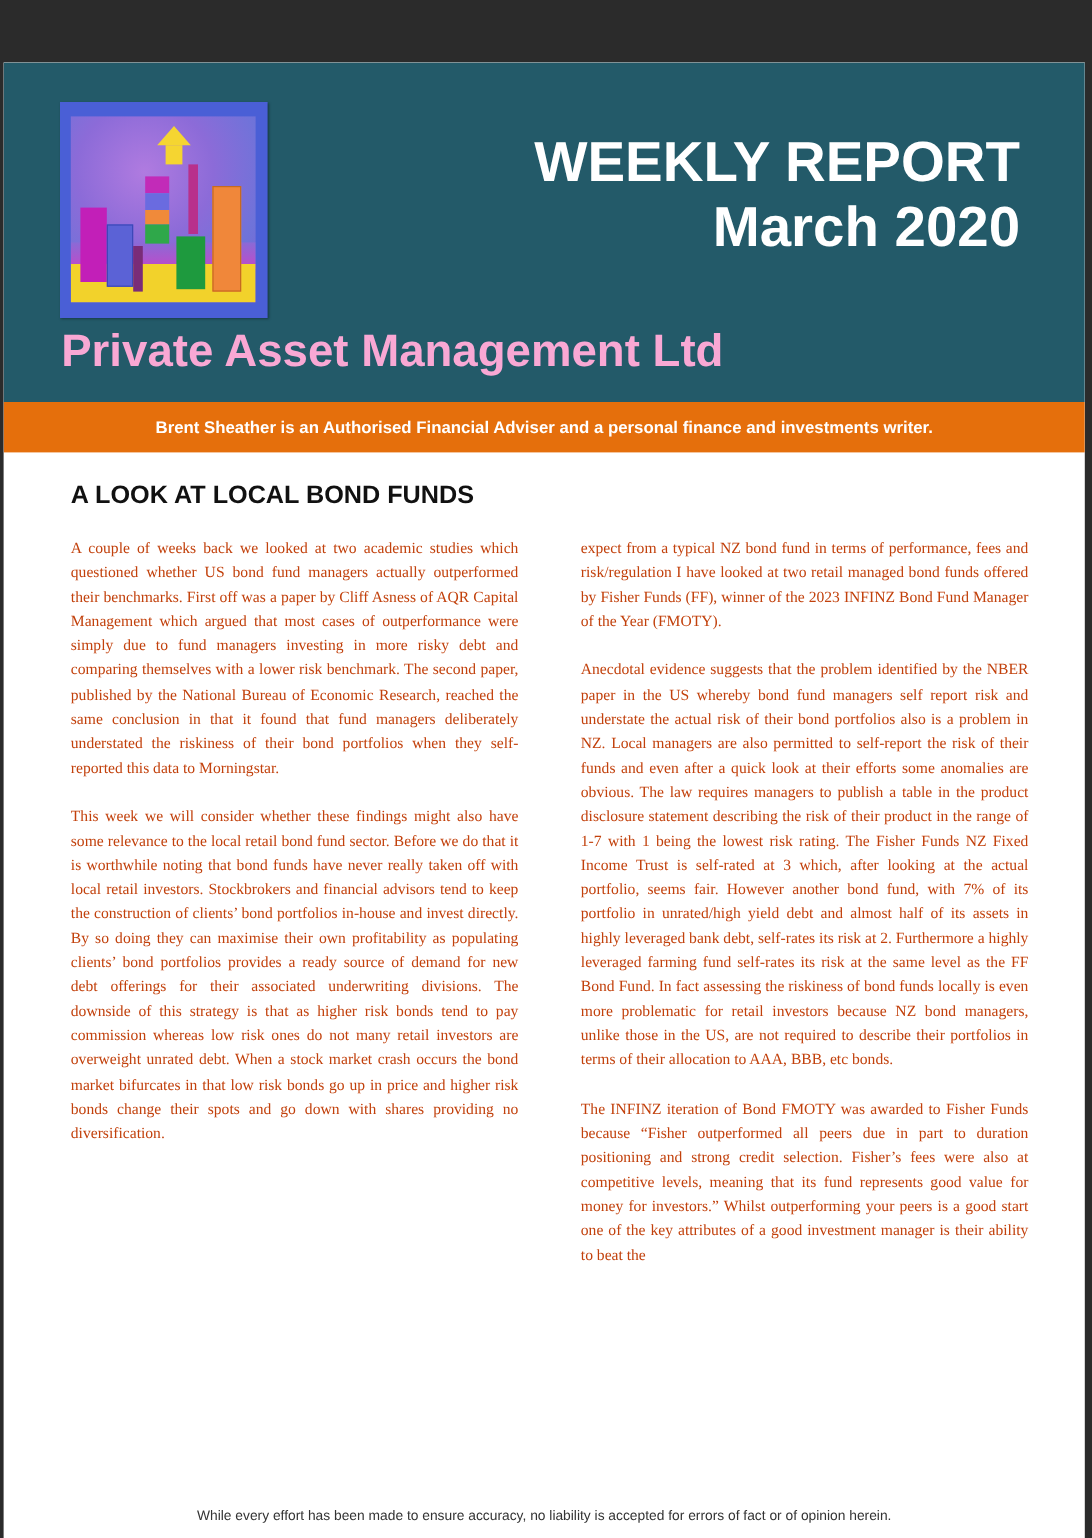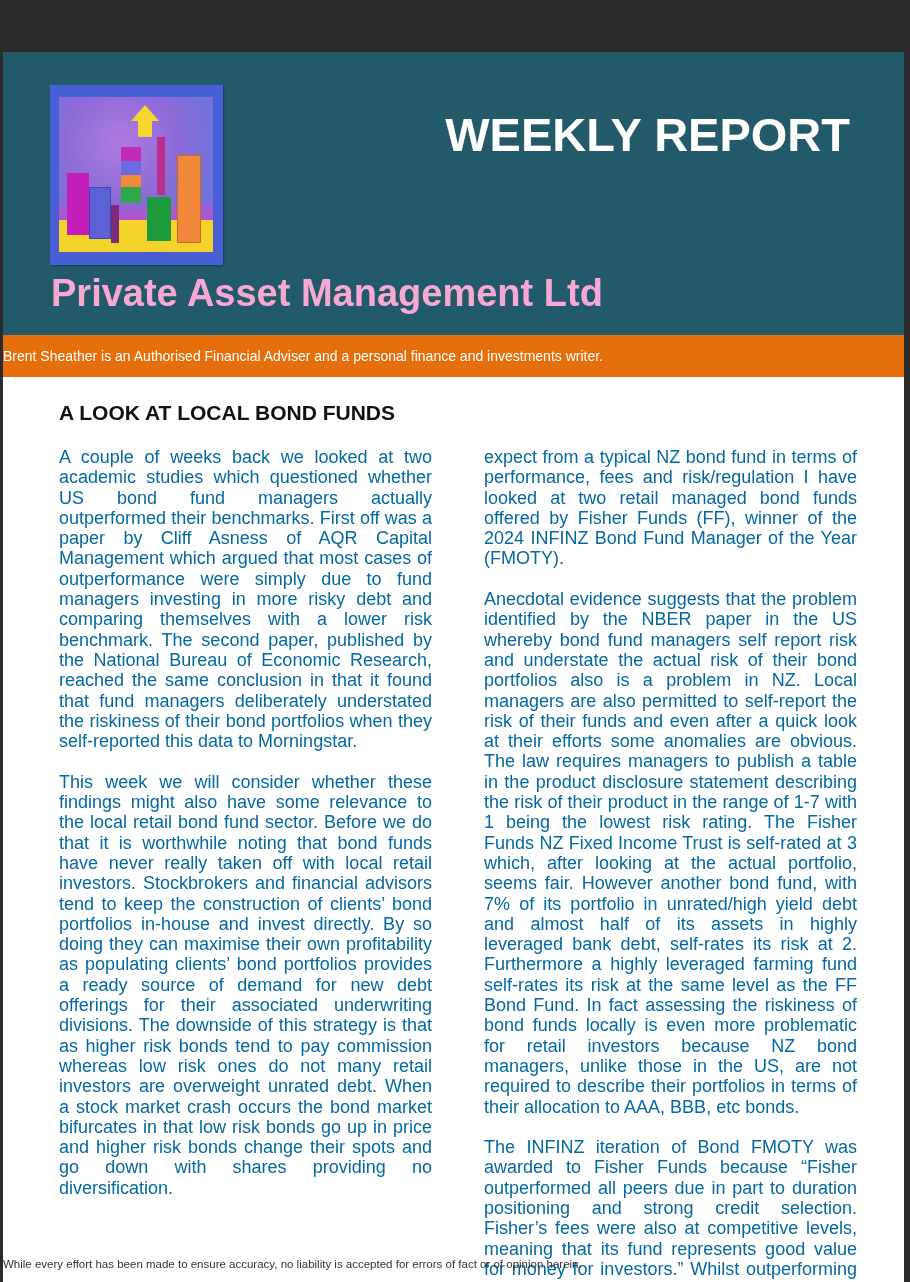--- a/index.html
+++ b/index.html
@@ -28,37 +28,37 @@
   .title-block {
     position: absolute; right: 54px; top: 56px; text-align: right;
     color: #ffffff; font-weight: bold; font-size: 47px; line-height: 54px;
   }
   .company {
     position: absolute; left: 48px; top: 218px; color: #f9a8d4;
     font-weight: bold; font-size: 38px; line-height: 46px;
   }
   .band {
     position: absolute; left: 0; top: 283px; width: 100%; height: 42px;
-    background: #e56f0c; color: #ffffff; text-align: left;
-    font-weight: normal; font-size: 14px; line-height: 42px;
+    background: #e56f0c; color: #ffffff; text-align: center;
+    font-weight: bold; font-size: 14px; line-height: 42px;
   }
   .article-title {
     position: absolute; left: 56px; top: 347px; font-weight: bold;
     font-size: 21px; color: #111111; line-height: 28px; text-align: center;
   }
   .col {
     position: absolute; top: 395px; width: 373px;
-    font-family: Liberation Sans, sans-serif; font-size: 18px;
-    line-height: 20.3px; color: #0369a1; text-align: justify;
+    font-family: Liberation Serif, serif; font-size: 13px;
+    line-height: 20.3px; color: #c2410c; text-align: justify;
   }
   .col.left { left: 56px; }
   .col.right { left: 481px; top: 395px; }
   .col p { margin-bottom: 20.3px; }
   .disclaimer {
-    position: absolute; left: 0; top: 1204px; width: 100%; 
+    position: absolute; left: 0; top: 1204px; width: 100%; text-align: center;
     font-size: 11.5px; color: #333333; line-height: 16px;
   }
   .bottom-bar {
     position: absolute; left: 0; top: 1254px; width: 100%; height: 22px;
     background: #e56f0c;
   }
 </style>
 </head>
 <body>
 
@@ -80,35 +80,36 @@
 
         <div class="blk" style="left:72px;top:8px;width:0;height:0;border-left:14px solid transparent;border-right:14px solid transparent;border-bottom:16px solid #f5d531;"></div>
         <div class="blk" style="left:79px;top:24px;width:14px;height:16px;background:#f5d531;"></div>
 
         <div class="blk" style="left:98px;top:40px;width:8px;height:58px;background:#b8308c;"></div>
         <div class="blk" style="left:52px;top:108px;width:8px;height:38px;background:#7a2c78;"></div>
       </div>
     </div>
     <div class="title-block">
       <div>WEEKLY REPORT</div>
+      <div>March 2020</div>
     </div>
     <div class="company">Private Asset Management Ltd</div>
   </div>
 
   <div class="band">Brent Sheather is an Authorised Financial Adviser and a personal finance and investments writer.</div>
 
   <div class="article-title">A LOOK AT LOCAL BOND FUNDS</div>
 
   <div class="col left">
     <p>A couple of weeks back we looked at two academic studies which questioned whether US bond fund managers actually outperformed their benchmarks. First off was a paper by Cliff Asness of AQR Capital Management which argued that most cases of outperformance were simply due to fund managers investing in more risky debt and comparing themselves with a lower risk benchmark.  The second paper, published by the National Bureau of Economic Research, reached the same conclusion in that it found that fund managers deliberately understated the riskiness of their bond portfolios when they self-reported this data to Morningstar.</p>
     <p>This week we will consider whether these findings might also have some relevance to the local retail bond fund sector. Before we do that it is worthwhile noting that bond funds have never really taken off with local retail investors.  Stockbrokers and financial advisors tend to keep the construction of clients’ bond portfolios in-house and invest directly.  By so doing they can maximise their own profitability as populating clients’ bond portfolios provides a ready source of demand for new debt offerings for their associated underwriting divisions.  The downside of this strategy is that as higher risk bonds tend to pay commission whereas low risk ones do not many retail investors are overweight unrated debt.  When a stock market crash occurs the bond market bifurcates in that low risk bonds go up in price and higher risk bonds change their spots and go down with shares providing no diversification.</p>
   </div>
 
   <div class="col right">
-    <p>expect from a typical NZ bond fund in terms of performance, fees and risk/regulation I have looked at two retail managed bond funds offered by Fisher Funds (FF), winner of the 2024 INFINZ Bond Fund Manager of the Year (FMOTY).</p>
+    <p>expect from a typical NZ bond fund in terms of performance, fees and risk/regulation I have looked at two retail managed bond funds offered by Fisher Funds (FF), winner of the 2023 INFINZ Bond Fund Manager of the Year (FMOTY).</p>
     <p>Anecdotal evidence suggests that the problem identified by the NBER paper in the US whereby bond fund managers self report risk and understate the actual risk of their bond portfolios also is a problem in NZ. Local managers are also permitted to self-report the risk of their funds and even after a quick look at their efforts some anomalies are obvious.  The law requires managers to publish a table in the product disclosure statement describing the risk of their product in the range of 1-7 with 1 being the lowest risk rating.  The Fisher Funds NZ Fixed Income Trust is self-rated at 3 which, after looking at the actual portfolio, seems fair.  However another bond fund, with 7% of its portfolio in unrated/high yield debt and almost half of its assets in highly leveraged bank debt, self-rates its risk at 2.  Furthermore a highly leveraged farming fund self-rates its risk at the same level as the FF Bond Fund. In fact assessing the riskiness of bond funds locally is even more problematic for retail investors because NZ bond managers, unlike those in the US, are not required to describe their portfolios in terms of their allocation to AAA, BBB, etc bonds.</p>
     <p>The INFINZ iteration of Bond FMOTY was awarded to Fisher Funds because “Fisher outperformed all peers due in part to duration positioning and strong credit selection. Fisher’s fees were also at competitive levels, meaning that its fund represents good value for money for investors.”  Whilst outperforming your peers is a good start one of the key attributes of a good investment manager is their ability to beat the</p>
   </div>
 
   <div class="disclaimer">While every effort has been made to ensure accuracy, no liability is accepted for errors of fact or of opinion herein.</div>
 
   <div class="bottom-bar"></div>
 </div>
 
 </body></html>

